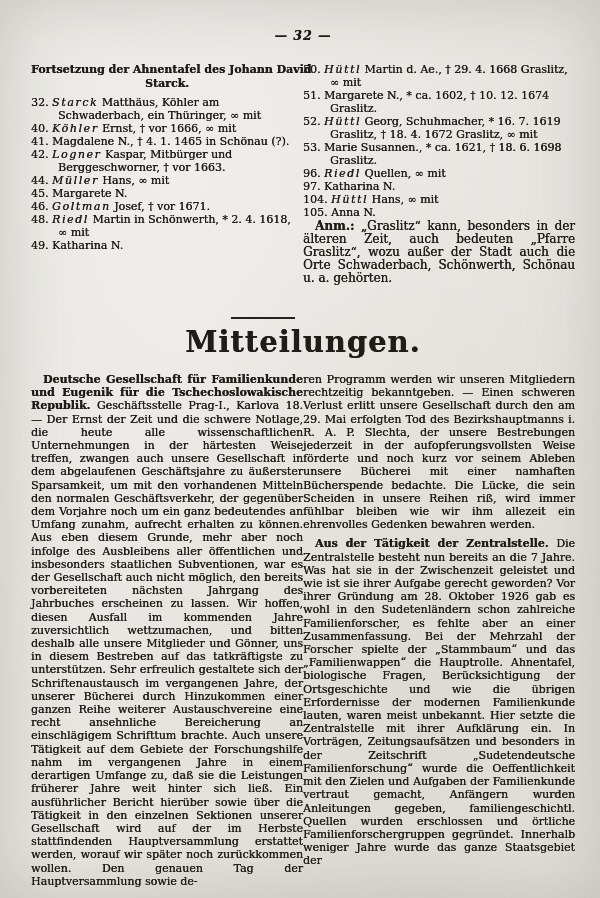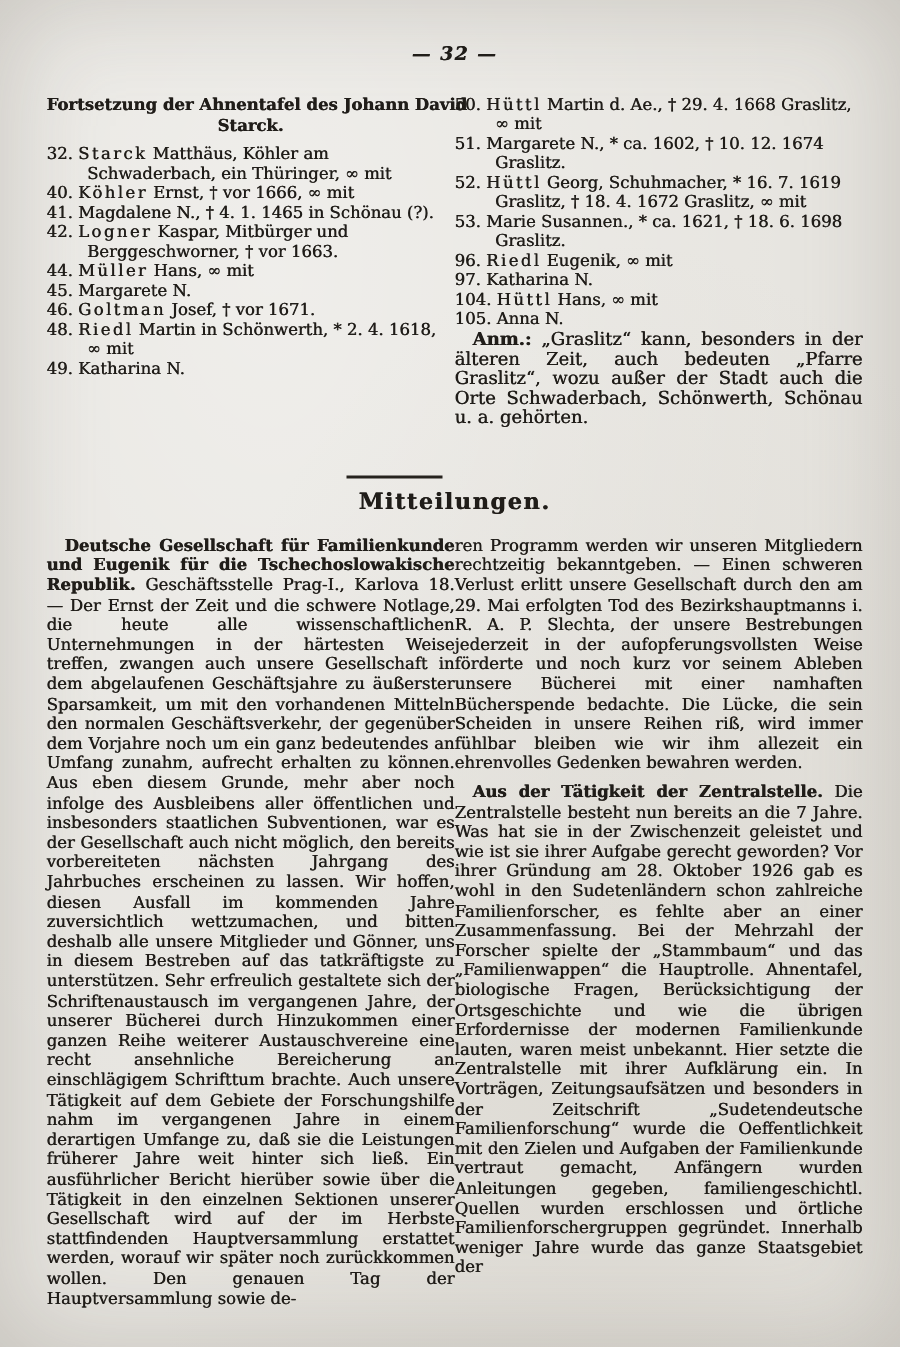--- a/index.html
+++ b/index.html
@@ -18,26 +18,26 @@
   .pagenum{text-align:center;font-weight:bold;font-size:12.5px;letter-spacing:1px;margin-bottom:20px;font-style:italic;}
   .cols{display:flex;justify-content:center;}
   .col{width:272px;}
   
   .top-section{min-height:242px;}
   .ahn-heading{font-weight:bold;font-size:11px;text-align:center;line-height:14px;margin-bottom:5px;}
   .ahn-heading span{display:block;white-space:nowrap;}
   .entries{font-size:11px;line-height:13px;}
   .entry{padding-left:27px;text-indent:-27px;margin:0;}
   .num{display:inline;}
-  .sperr{letter-spacing:1.6px;}
+  .sperr{letter-spacing:1.6px;font-style:italic;}
   .note{font-size:12px;line-height:13px;margin:1px 0 0 0;text-indent:12px;text-align:justify;}
   .note b{font-weight:bold;}
   
   .rule{width:64px;border:0;border-top:2px solid #26231e;margin:12px auto 6px auto;transform:translateX(-40px);}
-  .mitt-heading{font-size:15px;font-weight:bold;text-align:center;letter-spacing:1px;margin:4px 0 14px 0;}
+  .mitt-heading{font-size:29px;font-weight:bold;text-align:center;letter-spacing:1px;margin:4px 0 14px 0;}
   
   .para{font-size:11px;line-height:13.2px;text-align:justify;margin:0;}
   .para.indent{text-indent:12px;}
   .para + .para{margin-top:6px;}
   .lead{font-weight:bold;}
 </style>
 </head>
 <body>
 
 <div class="page">
@@ -61,21 +61,21 @@
           <div class="entry"><span class="num">48.</span> <span class="sperr">Riedl</span> <span>Martin in Schönwerth, * 2. 4. 1618, ∞ mit</span></div>
           <div class="entry"><span class="num">49.</span> <span>Katharina N.</span></div>
         </div>
     </div>
     <div class="col">
       <div class="entries">
           <div class="entry"><span class="num">50.</span> <span class="sperr">Hüttl</span> <span>Martin d. Ae., † 29. 4. 1668 Graslitz, ∞ mit</span></div>
           <div class="entry"><span class="num">51.</span> <span>Margarete N., * ca. 1602, † 10. 12. 1674 Graslitz.</span></div>
           <div class="entry"><span class="num">52.</span> <span class="sperr">Hüttl</span> <span>Georg, Schuhmacher, * 16. 7. 1619 Graslitz, † 18. 4. 1672 Graslitz, ∞ mit</span></div>
           <div class="entry"><span class="num">53.</span> <span>Marie Susannen., * ca. 1621, † 18. 6. 1698 Graslitz.</span></div>
-          <div class="entry"><span class="num">96.</span> <span class="sperr">Riedl</span> <span>Eugenik, ∞ mit</span></div>
+          <div class="entry"><span class="num">96.</span> <span class="sperr">Riedl</span> <span>Quellen, ∞ mit</span></div>
           <div class="entry"><span class="num">97.</span> <span>Katharina N.</span></div>
           <div class="entry"><span class="num">104.</span> <span class="sperr">Hüttl</span> <span>Hans, ∞ mit</span></div>
           <div class="entry"><span class="num">105.</span> <span>Anna N.</span></div>
         </div>
       <p class="note">
         <b>Anm.:</b>
         <span>„Graslitz“ kann, besonders in der älteren Zeit, auch bedeuten „Pfarre Graslitz“, wozu außer der Stadt auch die Orte Schwaderbach, Schönwerth, Schönau u. a. gehörten.</span>
       </p>
     </div>
   </div>

